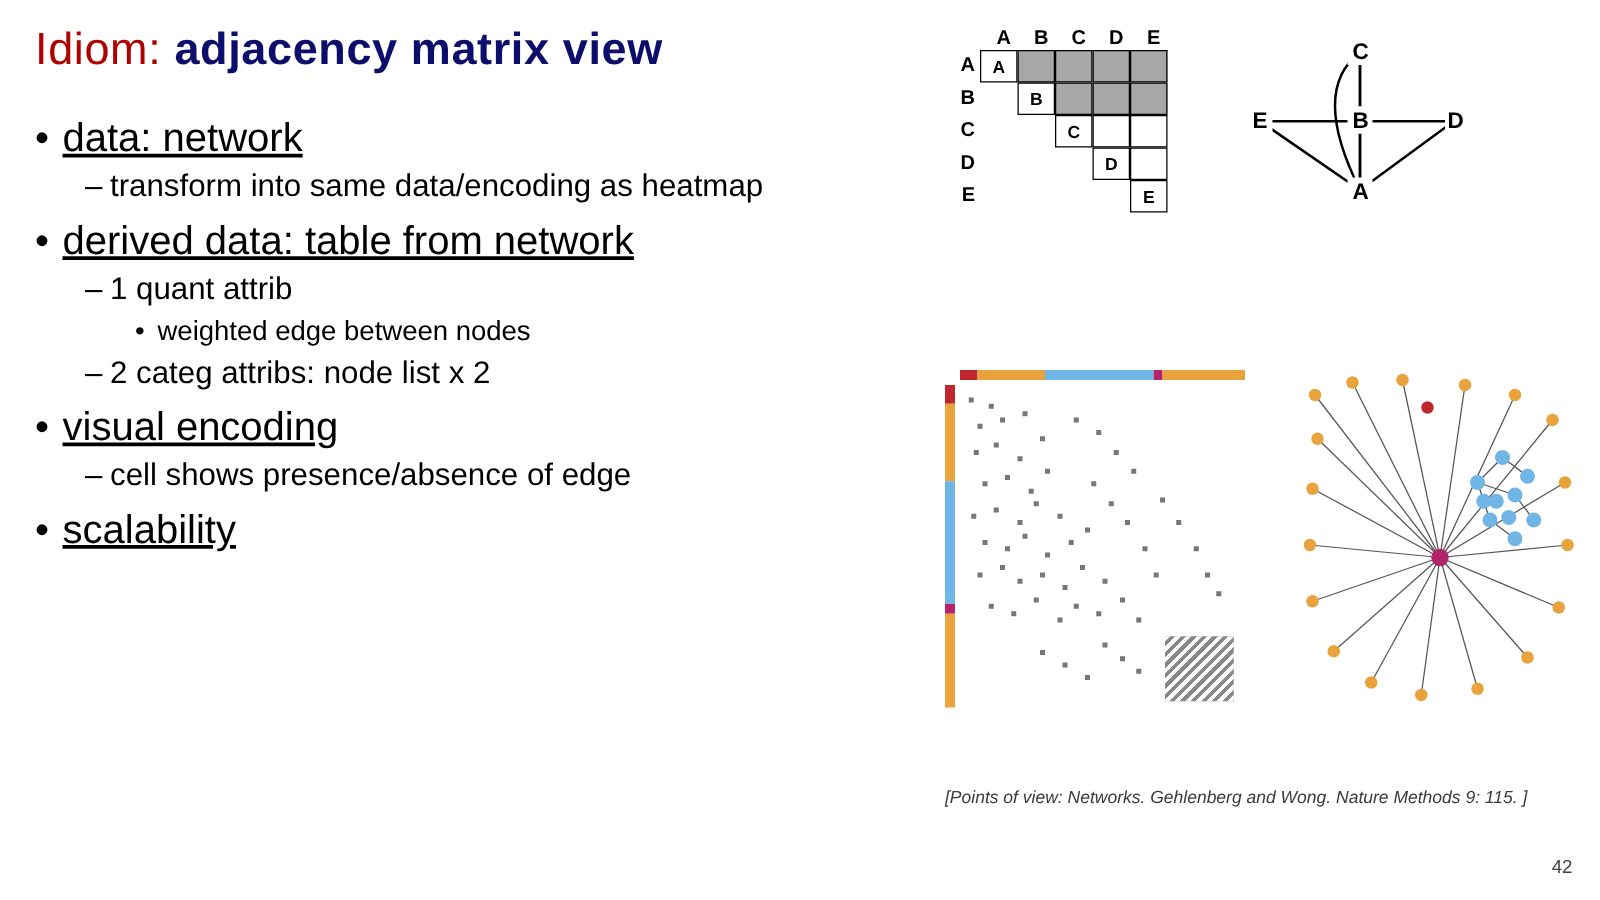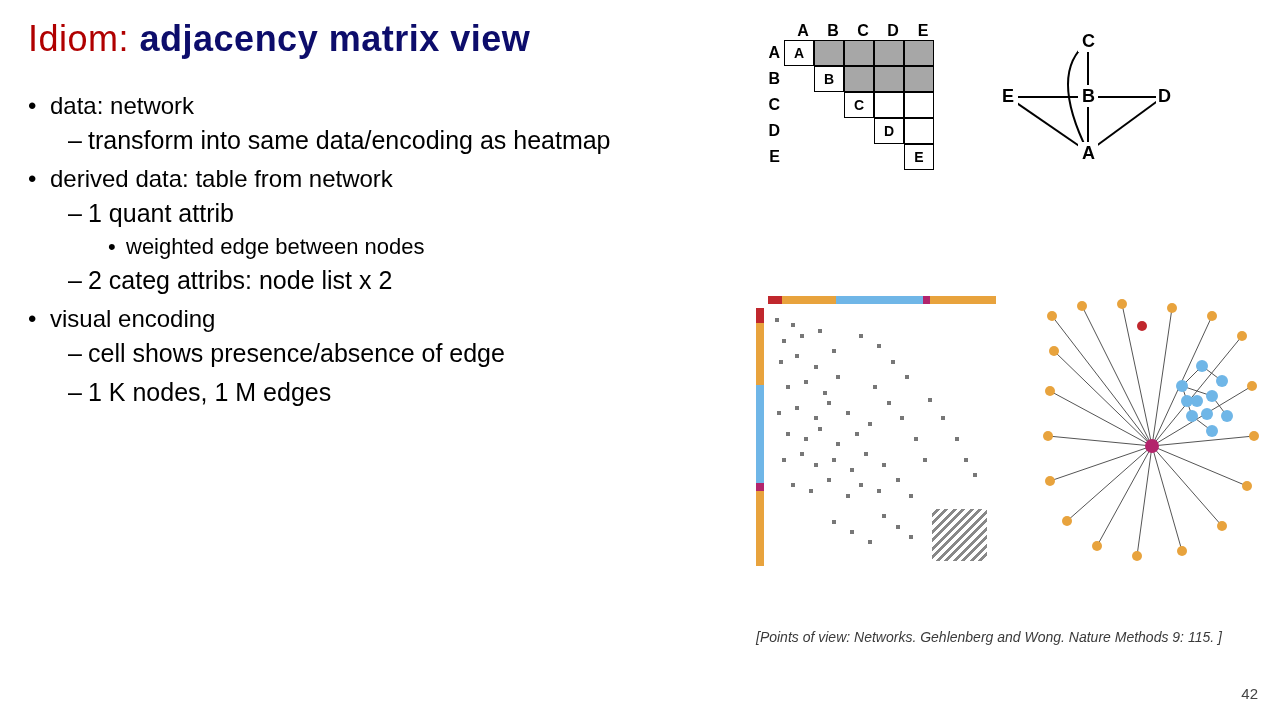--- a/index.html
+++ b/index.html
@@ -19,21 +19,21 @@
     letter-spacing: .5px;
   }
   .title .idiom { color: #b00000; font-weight: 400; }
   .title .name  { color: #0d0d6b; font-weight: 700; }
   .content {
     position: absolute;
     left: 28px; top: 92px;
     width: 690px;
     color: #000;
   }
-  .l1 { font-size: 24px; margin-bottom: 6px; }
+  .l1 { font-size: 32px; margin-bottom: 6px; text-decoration: underline; }
   .l1::before { content: "•"; display:inline-block; width: 22px; }
   .l2 { font-size: 25px; margin-left: 40px; margin-bottom: 6px; }
   .l2::before { content: "–"; display:inline-block; width: 20px; }
   .l3 { font-size: 22px; margin-left: 80px; margin-bottom: 6px; }
   .l3::before { content: "•"; display:inline-block; width: 18px; }
   .spacer { height: 4px; }
 
   
   .topright {
     position: absolute;
@@ -124,21 +124,21 @@
     <div class="l2">transform into same data/encoding as heatmap</div>
     <div class="spacer"></div>
     <div class="l1">derived data: table from network</div>
     <div class="l2">1 quant attrib</div>
     <div class="l3">weighted edge between nodes</div>
     <div class="l2">2 categ attribs: node list x 2</div>
     <div class="spacer"></div>
     <div class="l1">visual encoding</div>
     <div class="l2">cell shows presence/absence of edge</div>
     <div class="spacer"></div>
-    <div class="l2">1 K nodes, 1 M edges</div>
+    <div class="l1">scalability</div>
   </div>
 
   <div class="topright">
     <div class="matrix-fig">
       <div class="col-labels">
         <span>A</span>
         <span>B</span>
         <span>C</span>
         <span>D</span>
         <span>E</span>

